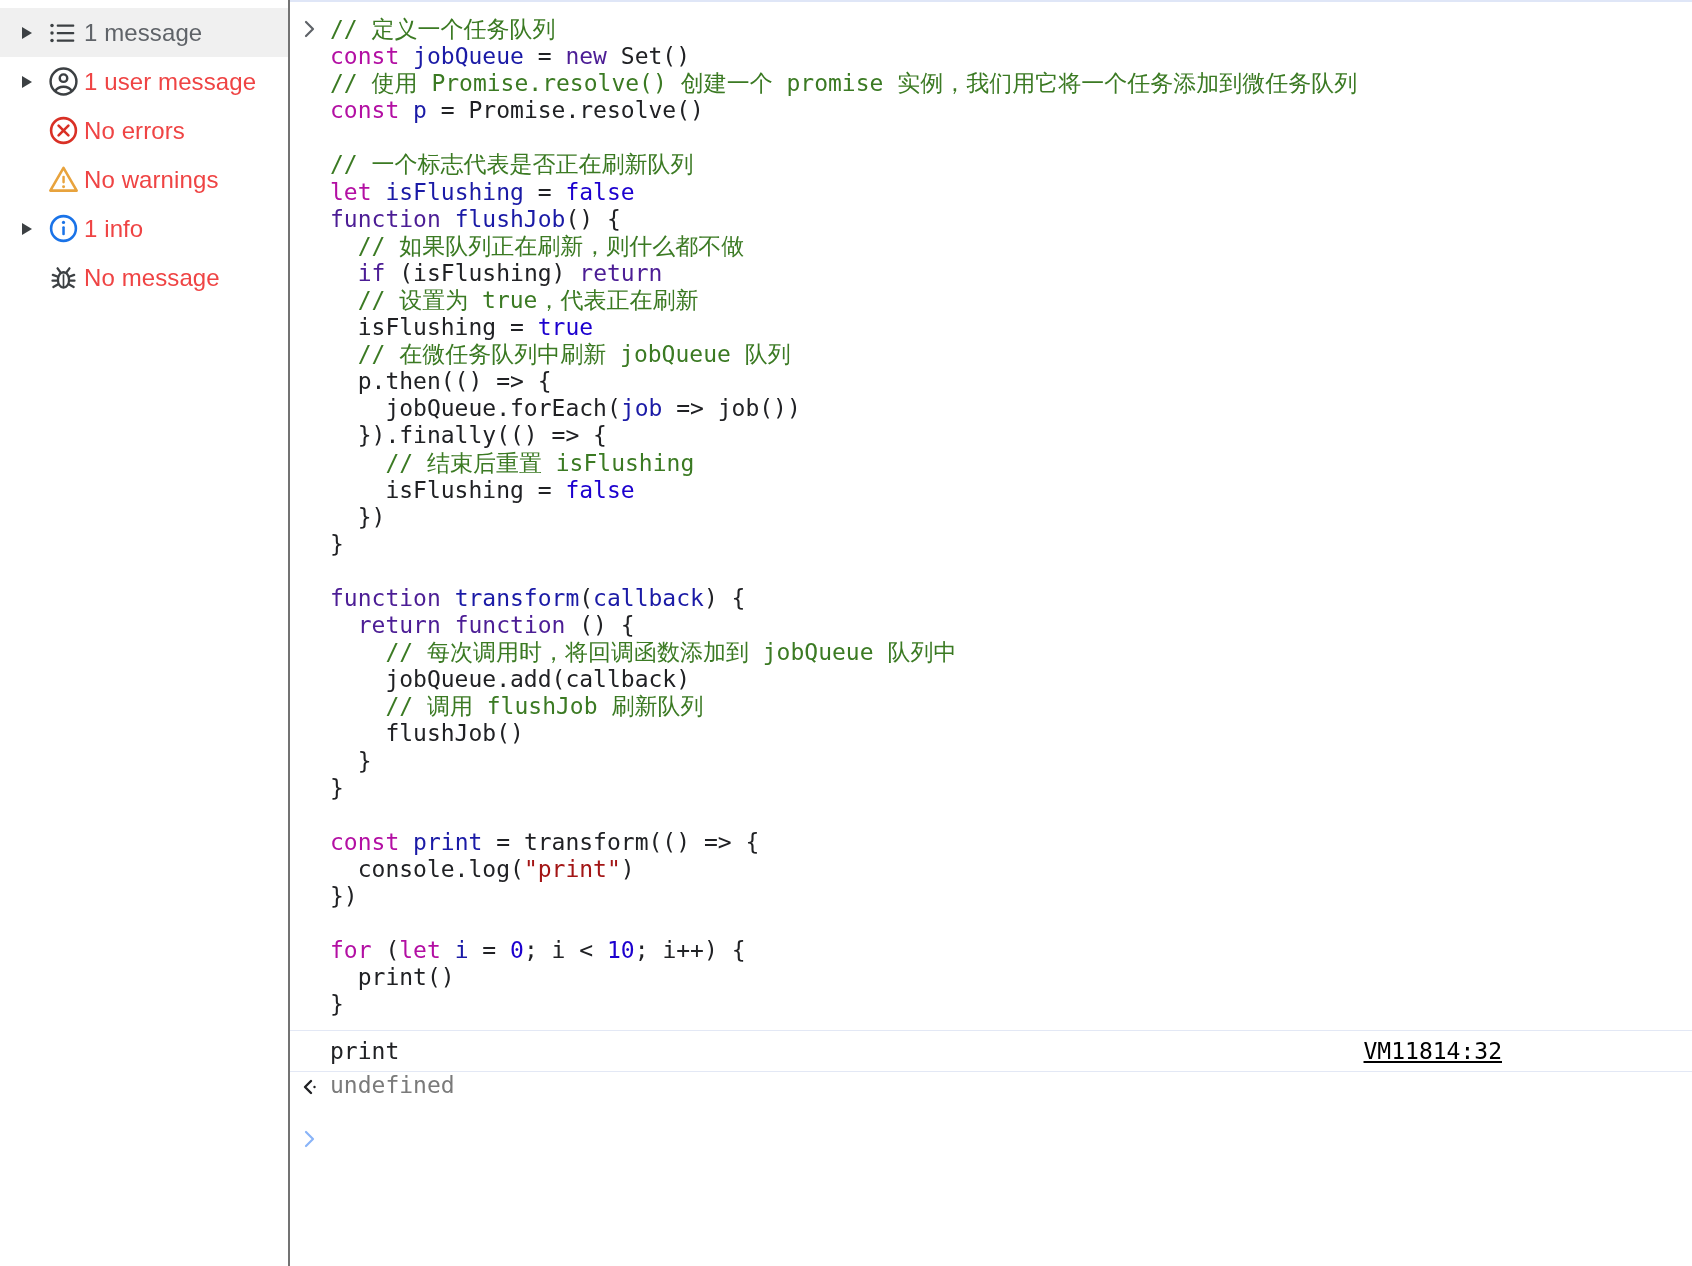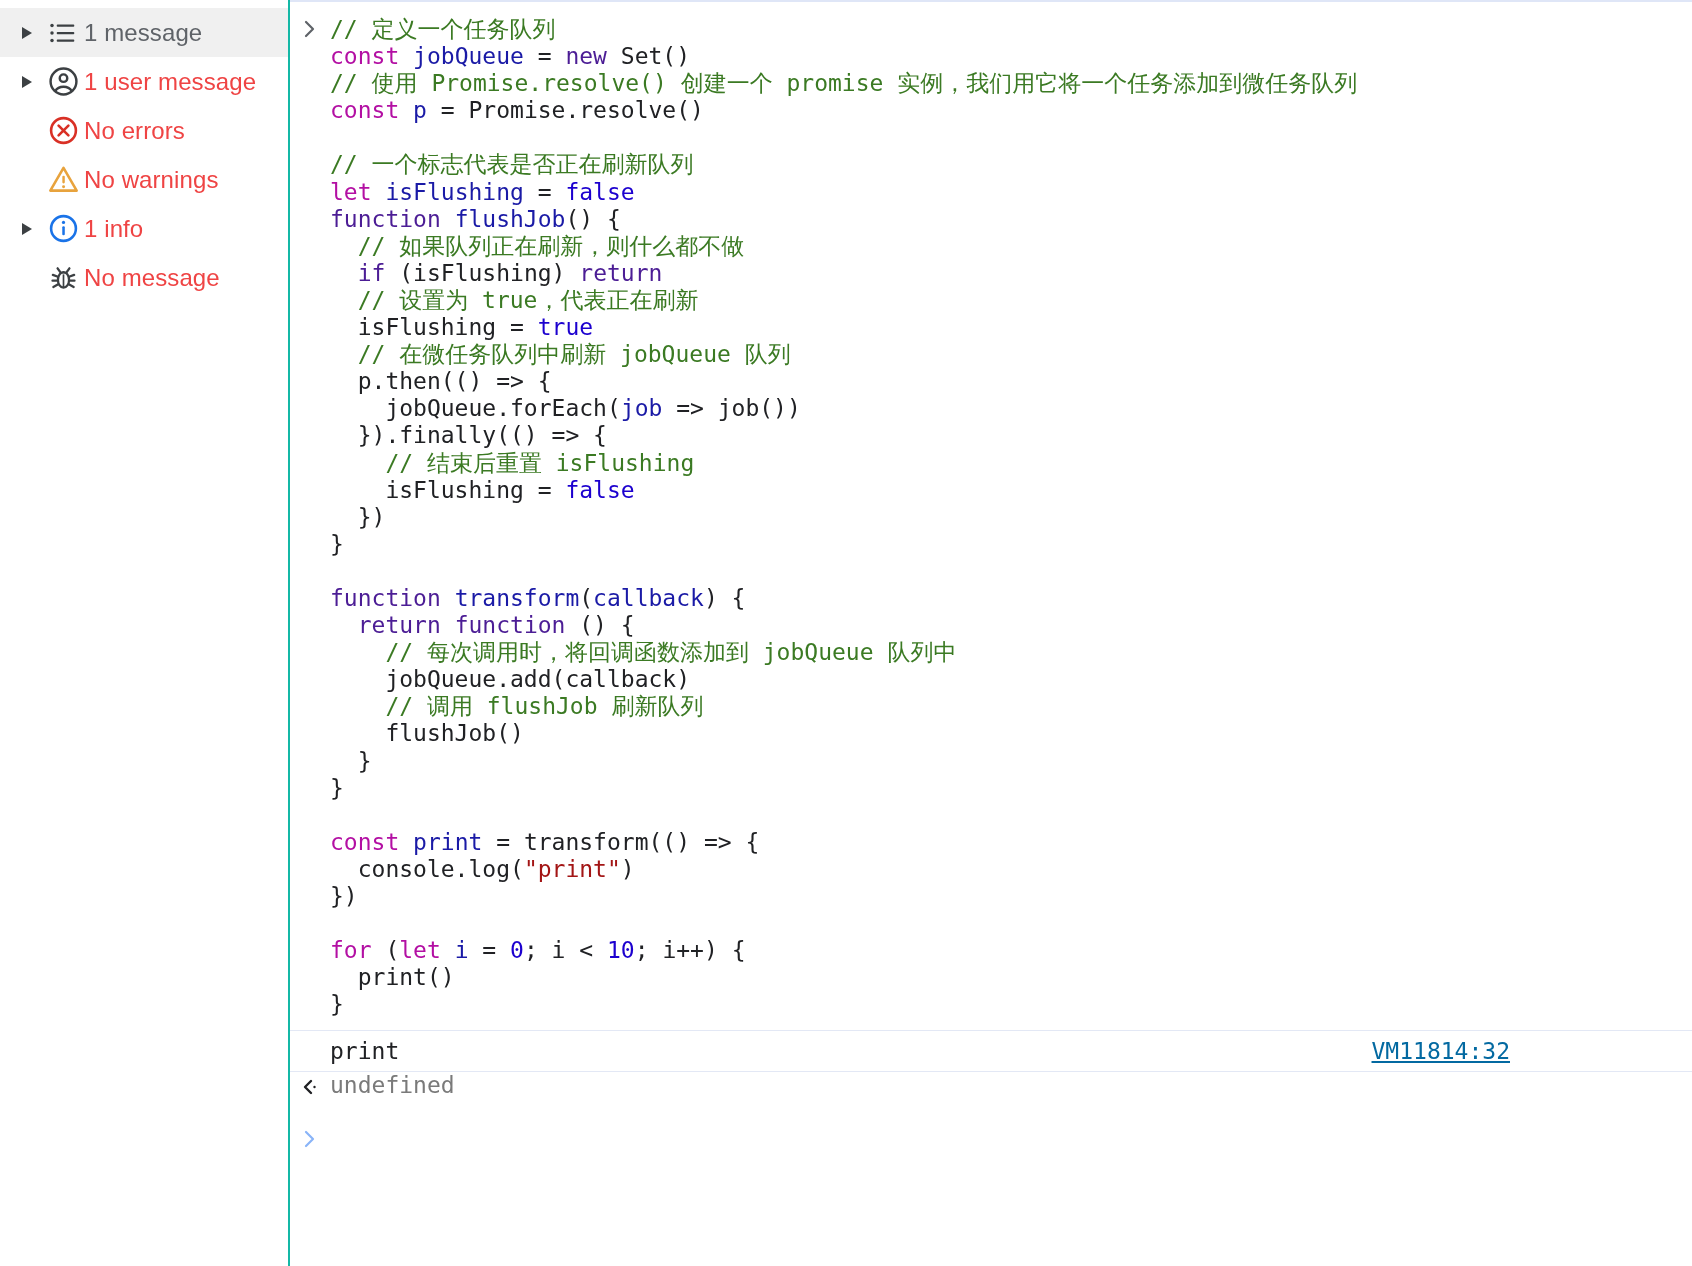--- a/index.html
+++ b/index.html
@@ -16,21 +16,21 @@
     position: relative;
     background: #fff;
   }
 
   
   #sidebar {
     width: 290px;
     height: 1266px;
     flex: 0 0 290px;
     background: #ffffff;
-    border-right: 2px solid #14b8a6;
+    border-right: 2px solid #737373;
     padding-top: 8px;
     position: relative;
   }
   .side-row {
     display: flex;
     align-items: center;
     height: 49px;
     padding-left: 20px;
     cursor: pointer;
     white-space: nowrap;
@@ -118,24 +118,24 @@
   }
   .msg-text {
     font-family: "DejaVu Sans Mono", "Liberation Mono", monospace;
     font-size: 23px;
     color: #202124;
     padding-left: 40px;
     line-height: 1;
   }
   .vm-link {
     position: absolute;
-    right: 182px;
-    font-family: "DejaVu Sans Mono", "Liberation Mono", monospace;
-    font-size: 23px;
-    color: #0369a1;
+    right: 190px;
+    font-family: "DejaVu Sans Mono", "Liberation Mono", monospace;
+    font-size: 23px;
+    color: #000000;
     text-decoration: underline;
     cursor: pointer;
     line-height: 1;
   }
 
   .result-row {
     display: flex;
     height: 44px;
     padding-top: 2px;
   }

